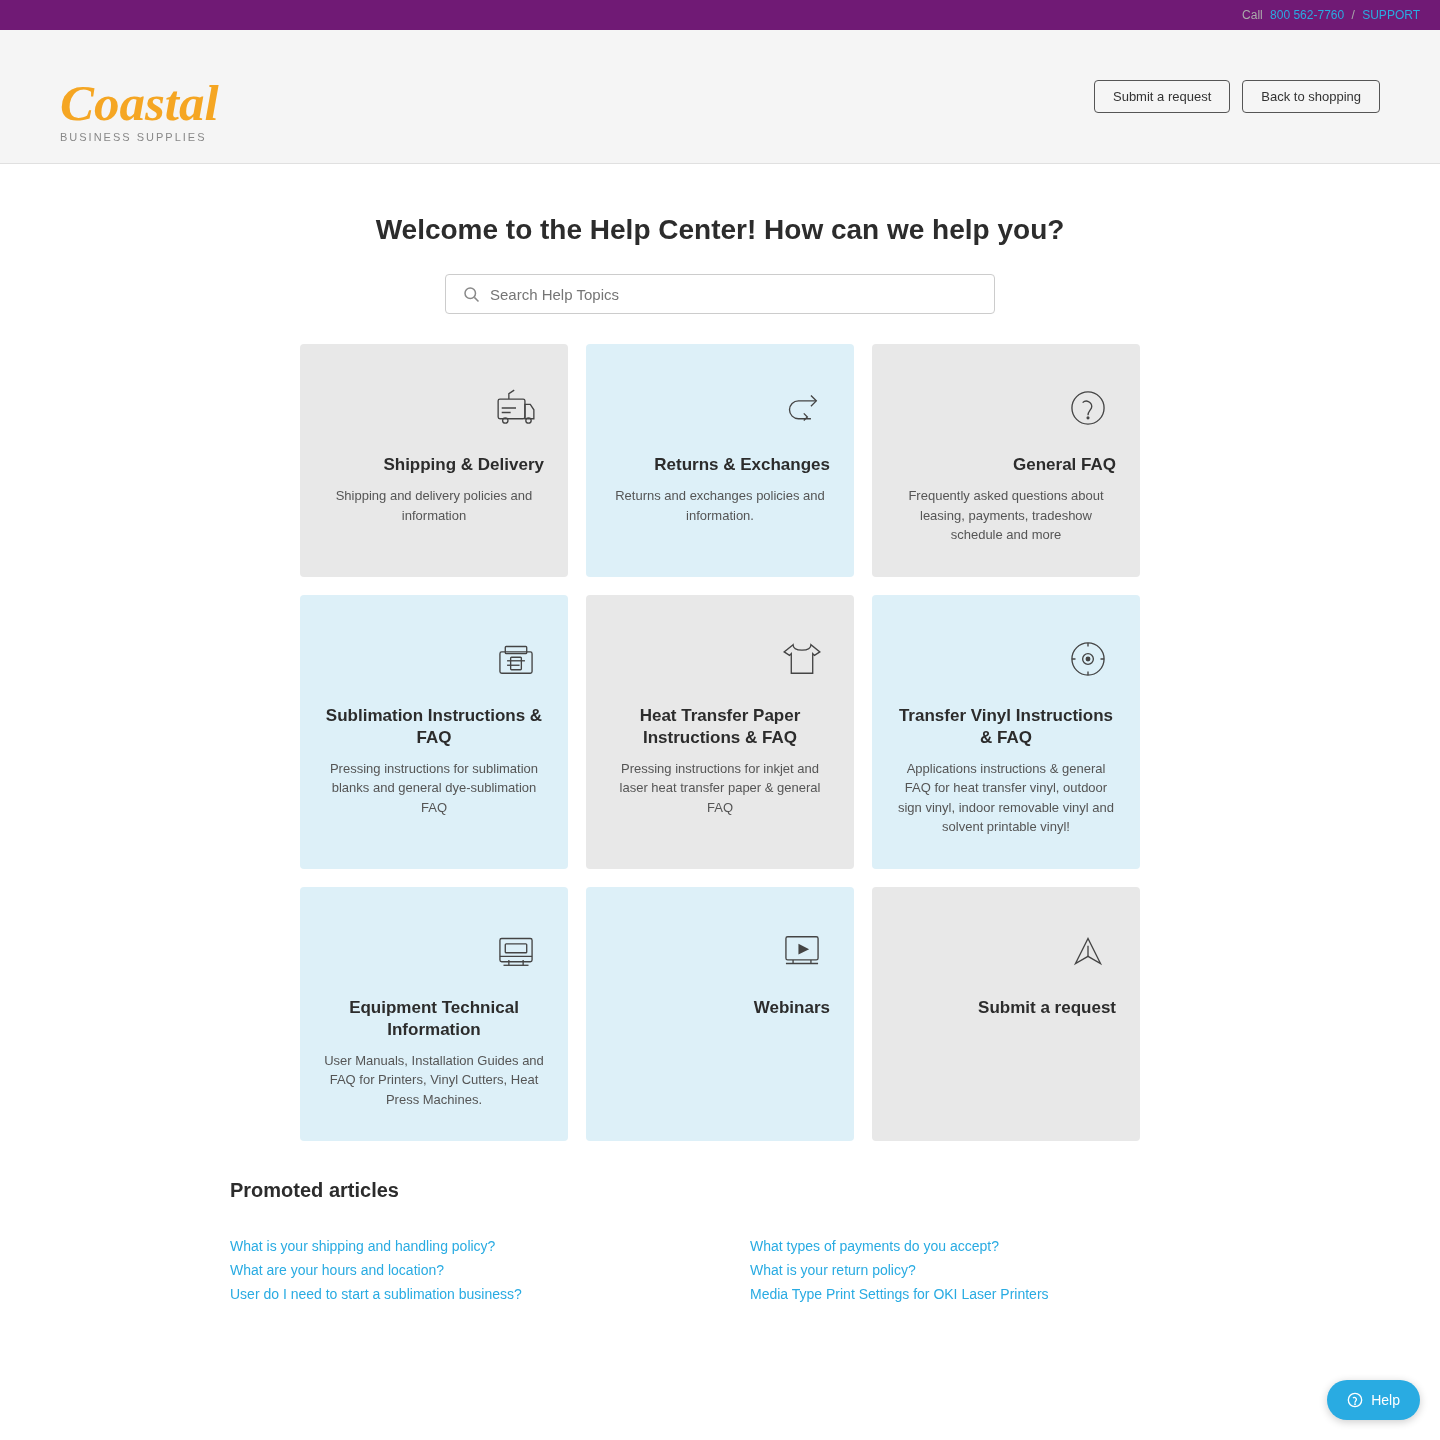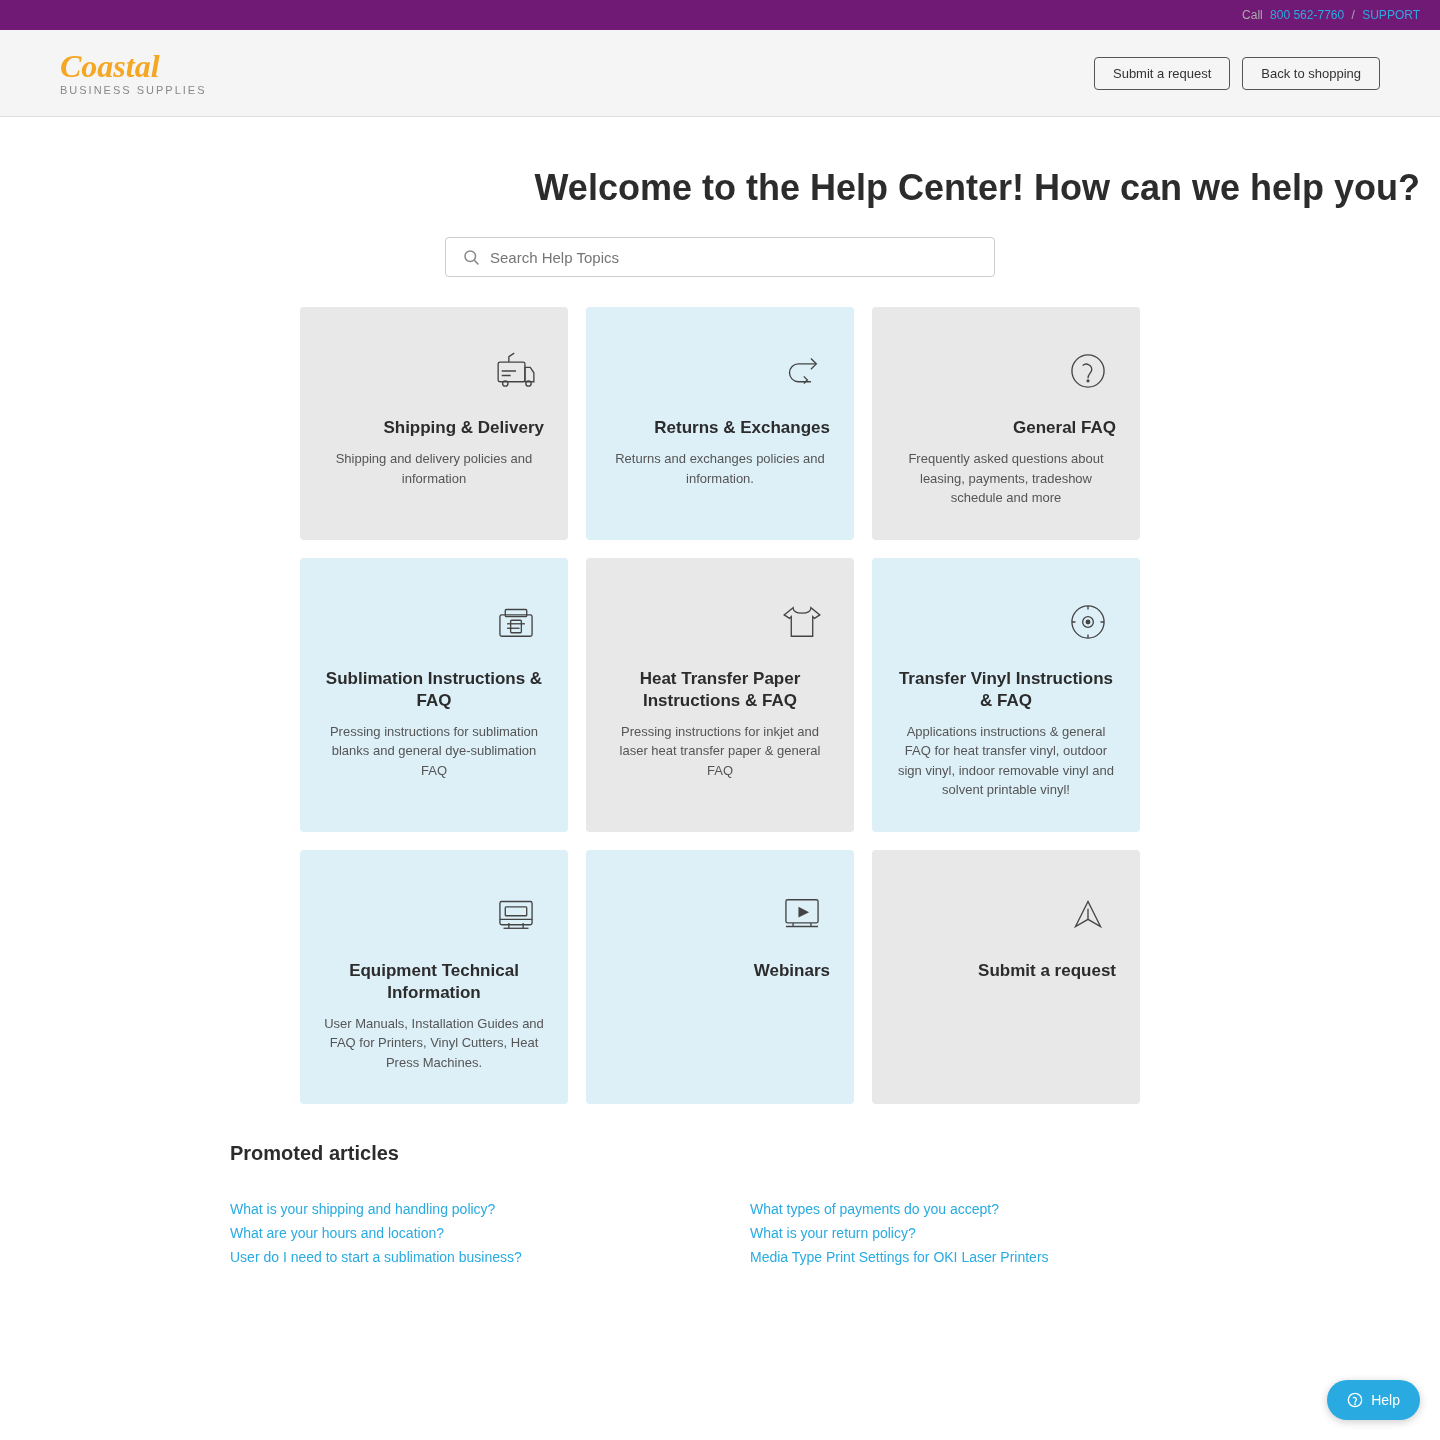--- a/index.html
+++ b/index.html
@@ -19,39 +19,39 @@
     
     .header {
       background: #f5f5f5;
       border-bottom: 1px solid #e0e0e0;
       padding: 20px 60px;
       display: flex;
       align-items: center;
       justify-content: space-between;
     }
     .logo-container { display: flex; flex-direction: column; align-items: flex-start; }
-    .logo-text { font-size: 32px; font-weight: 800; color: #f5a623; font-family: Georgia, serif; font-style: italic; line-height: 1; }
+    .logo-text { font-size: 51px; font-weight: 800; color: #f5a623; font-family: Georgia, serif; font-style: italic; line-height: 1; margin-top: 28px; }
     .logo-subtitle { font-size: 11px; color: #888; letter-spacing: 2px; text-transform: uppercase; margin-top: 2px; }
     .header-buttons { display: flex; gap: 12px; }
     .header-btn {
       padding: 8px 18px;
       border: 1px solid #555;
       background: transparent;
       border-radius: 4px;
       font-size: 13px;
       cursor: pointer;
       color: #333;
     }
 
     
     .hero {
       text-align: center;
       padding: 50px 20px 30px;
     }
-    .hero h1 { font-size: 36px; font-weight: 600; color: #2c2c2c; margin-bottom: 28px; text-align: right; }
+    .hero h1 { font-size: 28px; font-weight: 600; color: #2c2c2c; margin-bottom: 28px; }
     .search-box {
       display: flex;
       align-items: center;
       max-width: 550px;
       margin: 0 auto;
       border: 1px solid #ccc;
       border-radius: 4px;
       padding: 10px 16px;
       background: #fff;
     }

